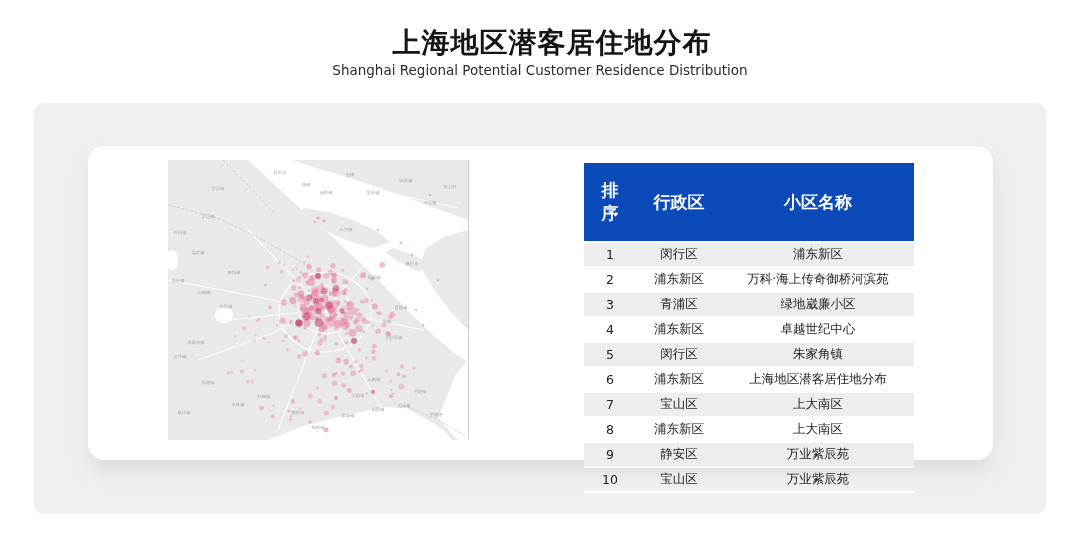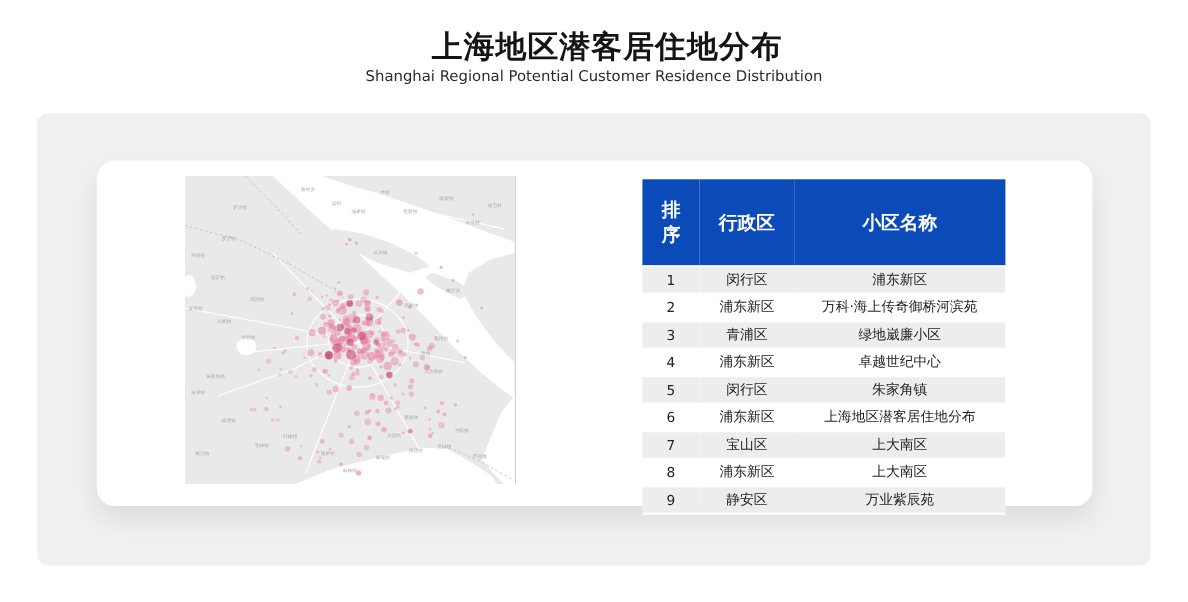--- a/index.html
+++ b/index.html
@@ -453,18 +453,23 @@
             <tr>
               <td>8</td>
               <td>浦东新区</td>
               <td>上大南区</td>
             </tr>
             <tr class="stripe">
               <td>9</td>
               <td>静安区</td>
               <td>万业紫辰苑</td>
             </tr>
+            <tr>
+              <td>10</td>
+              <td>宝山区</td>
+              <td>万业紫辰苑</td>
+            </tr>
           </tbody>
       </table>
     </div>
 
   </div>
 </div>
 
 </body></html>

